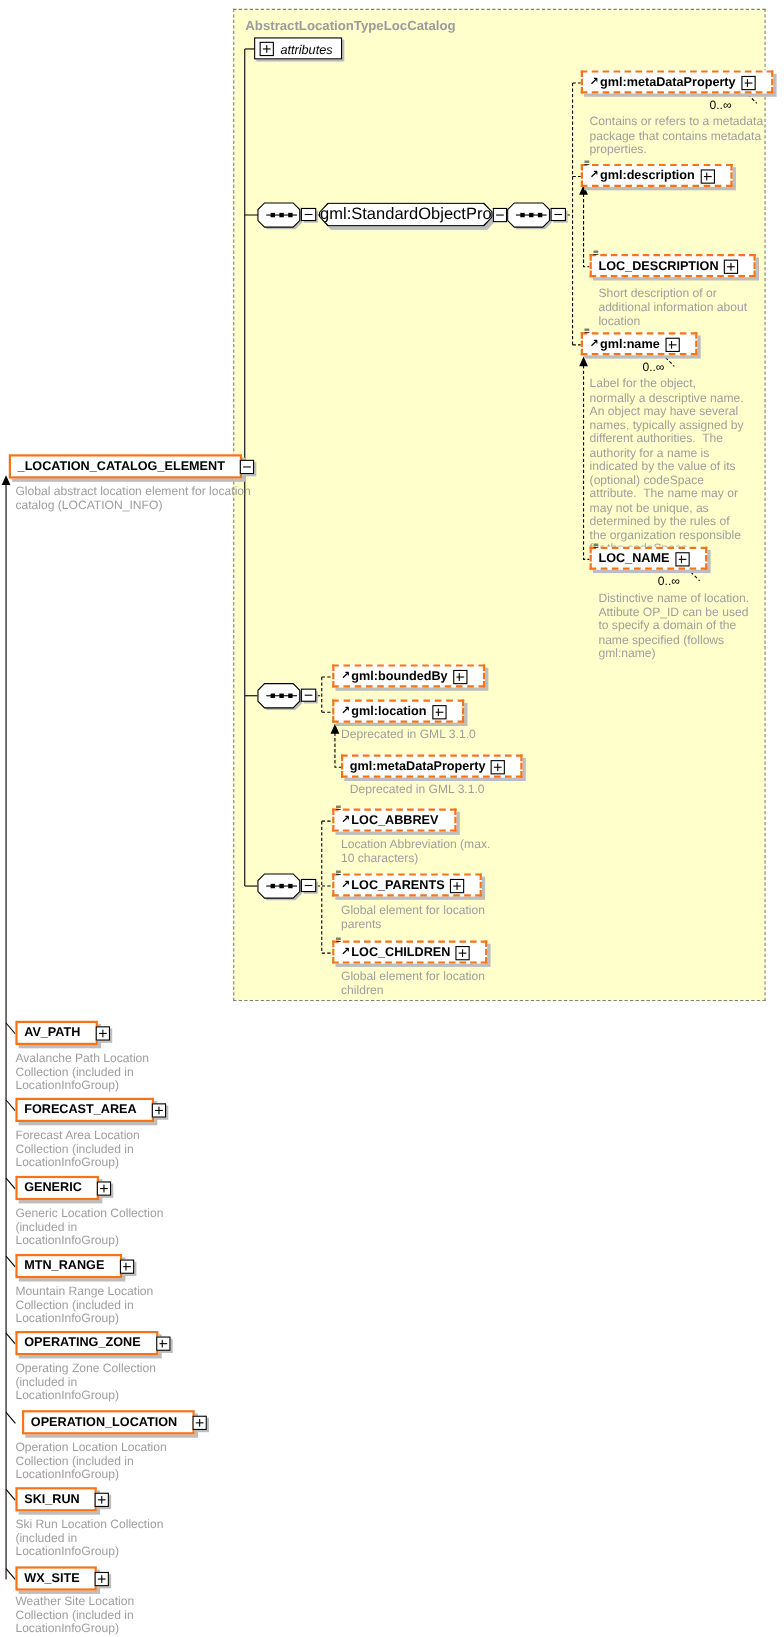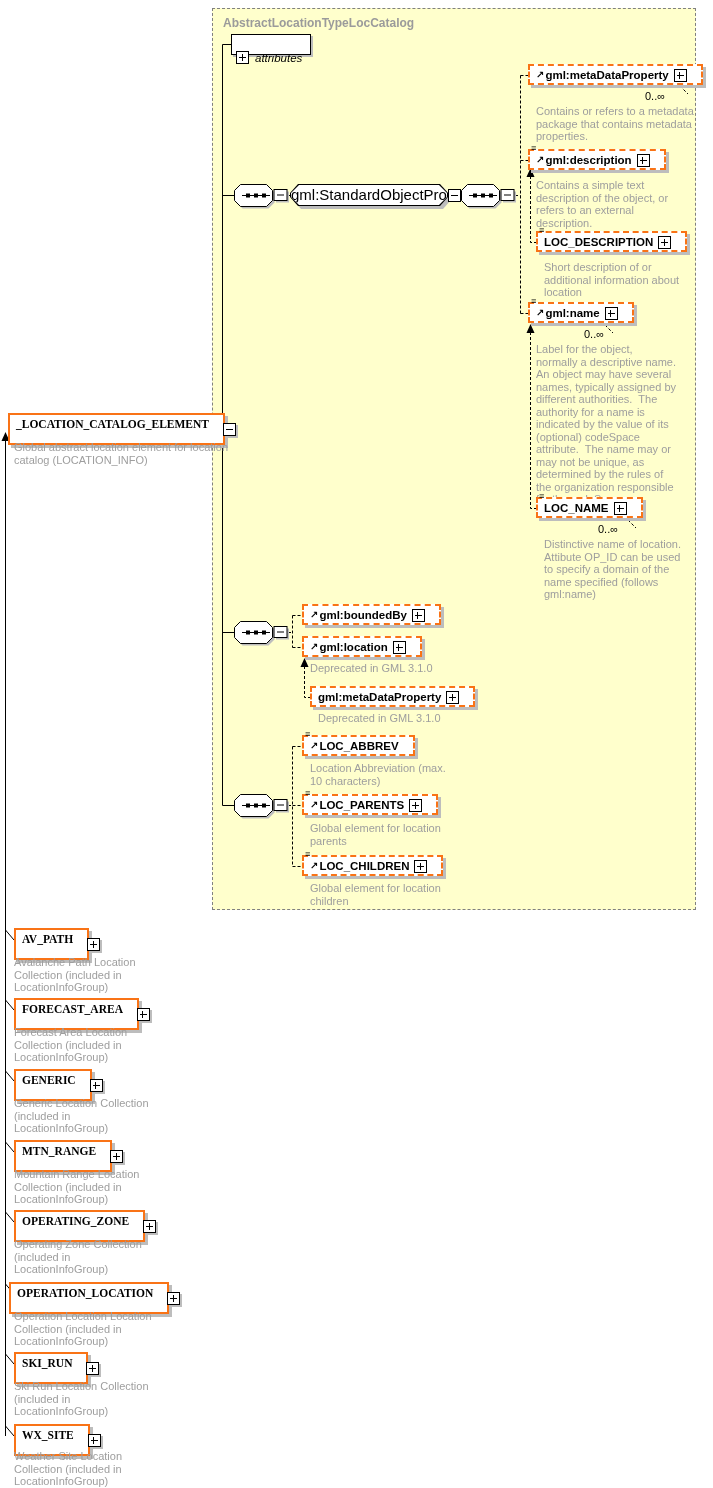--- a/index.html
+++ b/index.html
@@ -14,21 +14,21 @@
   .frame-title{
     position:absolute;left:10px;top:7px;font-size:12px;font-weight:bold;color:#9b9b9b;
     white-space:nowrap;
   }
   svg.overlay{position:absolute;left:0;top:0;}
   .el{
     position:absolute;background:#ffffff;border:2px solid #f97316;
     box-shadow:3px 3px 0 #bdbdbd;font-size:11.5px;font-weight:bold;color:#000;
     padding:3px 14px 4px 6px;white-space:nowrap;line-height:13px;box-sizing:border-box;height:21px;
   }
-  .el.tall{height:32px;font-family:Liberation Serif, serif;}
+  .el.tall{height:22px;}
   .el.dashed{border-style:dashed;}
   .el-label{vertical-align:top;}
   .pm{
     width:13px;height:13px;border:1px solid #000;background:#fff;display:inline-block;
     position:relative;box-sizing:border-box;
   }
   .pm::before{content:"";position:absolute;left:2px;right:2px;top:50%;height:1px;margin-top:-1px;background:#000;}
   .pm.plus::after{content:"";position:absolute;top:2px;bottom:2px;left:50%;width:1px;margin-left:-1px;background:#000;}
   .exp-out{position:absolute;right:-13px;top:50%;margin-top:-6px;box-shadow:2px 2px 0 #bdbdbd;}
   .exp-in{vertical-align:-2px;margin-left:5px;}
@@ -46,21 +46,21 @@
     background:#000;}
   .octbox-inner{position:absolute;left:1px;top:1px;width:156px;height:20px;
     clip-path:polygon(8px 0,148px 0,156px 8px,156px 12px,148px 20px,8px 20px,0 12px,0 8px);
     background:#fff;font-size:15px;color:#000;text-align:center;line-height:20px;white-space:nowrap;}
   .octbox-shadow{position:absolute;left:293px;top:187px;width:158px;height:22px;background:#bdbdbd;
     clip-path:polygon(8px 0,150px 0,158px 9px,158px 13px,150px 22px,8px 22px,0 13px,0 9px);}
   .group-minus{position:absolute;left:448px;top:189px;}
   .attr-box{
     position:absolute;left:231px;top:34px;background:#fff;border:1px solid #000;
     box-shadow:2px 2px 0 #bdbdbd;font-size:11.5px;font-style:italic;color:#000;
-    padding:16px 8px 3px 4px;white-space:nowrap;height:20px;box-sizing:border-box;line-height:13px;
+    padding:3px 8px 3px 4px;white-space:nowrap;height:20px;box-sizing:border-box;line-height:13px;
   }
 </style>
 </head>
 <body>
 
 <div class="canvas">
 
   <div class="frame">
     <div class="frame-title">AbstractLocationTypeLocCatalog</div>
   </div>
@@ -169,24 +169,20 @@
   </div>
   <div class="occurs" style="left:645px;top:90px">0..∞</div>
   <div class="desc" style="left:536px;top:105px">Contains or refers to a metadata
 package that contains metadata
 properties.</div>
 
   <div class="el dashed" style="left:528px;top:149px">
     <span class="anno-icon"></span>
     <span class="ref-icon"></span><span class="el-label">gml:description</span><span class="pm plus exp-in"></span>
   </div>
-  <div class="desc" style="left:536px;top:179px">Contains a simple text
-description of the object, or
-refers to an external
-description.</div>
 
   <div class="el dashed" style="left:536px;top:231px">
     <span class="anno-icon"></span>
     <span class="el-label">LOC_DESCRIPTION</span><span class="pm plus exp-in"></span>
   </div>
   <div class="desc" style="left:544px;top:261px">Short description of or
 additional information about
 location</div>
 
   <div class="el dashed" style="left:528px;top:302px">
@@ -287,21 +283,21 @@
 LocationInfoGroup)</div>
 
   <div class="el tall" style="left:14px;top:1210px">
     <span class="el-label">OPERATING_ZONE</span>
     <span class="pm plus exp-out"></span>
   </div>
   <div class="desc" style="left:14px;top:1238px">Operating Zone Collection
 (included in
 LocationInfoGroup)</div>
 
-  <div class="el tall" style="left:9px;top:1282px">
+  <div class="el tall" style="left:20px;top:1282px">
     <span class="el-label">OPERATION_LOCATION</span>
     <span class="pm plus exp-out"></span>
   </div>
   <div class="desc" style="left:14px;top:1310px">Operation Location Location
 Collection (included in
 LocationInfoGroup)</div>
 
   <div class="el tall" style="left:14px;top:1352px">
     <span class="el-label">SKI_RUN</span>
     <span class="pm plus exp-out"></span>

